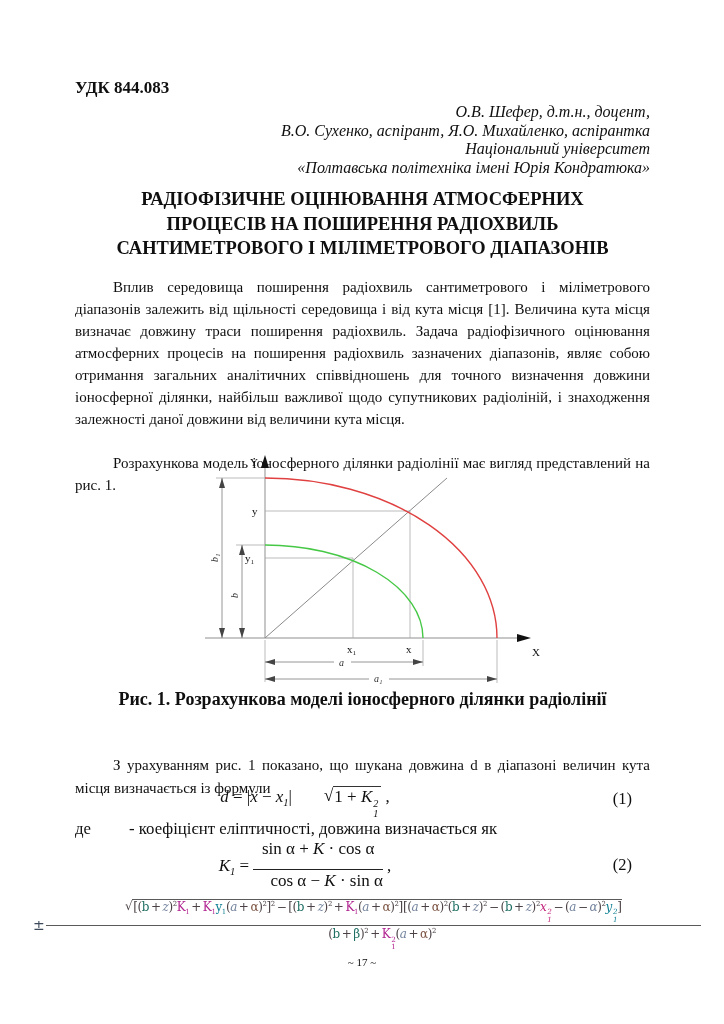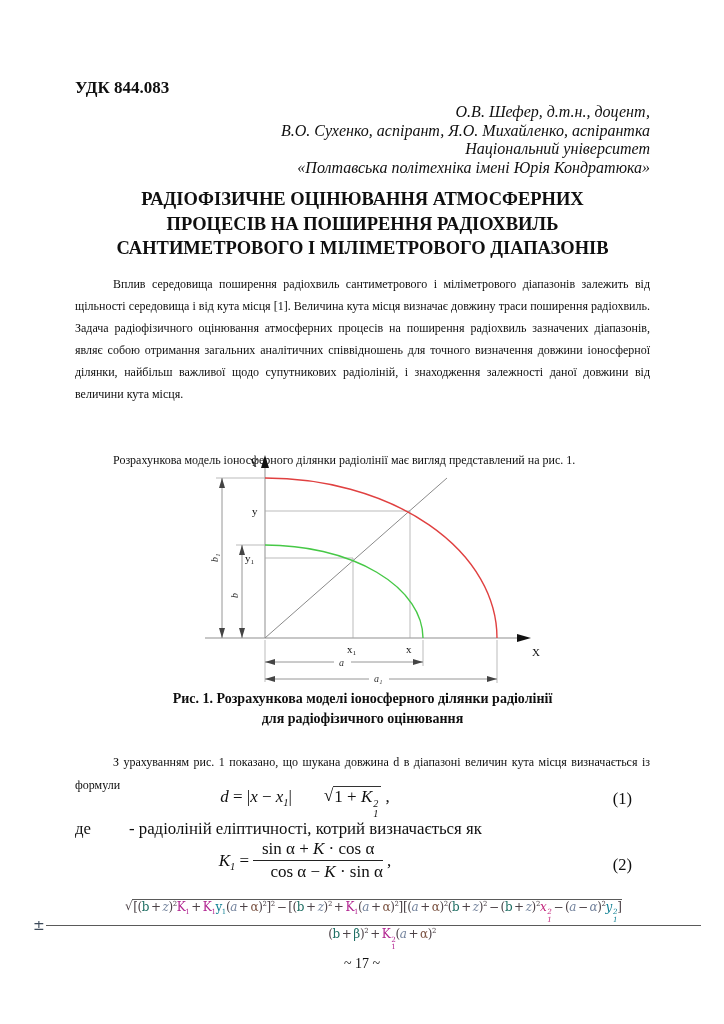--- a/index.html
+++ b/index.html
@@ -2,44 +2,44 @@
 <html><head>
 <meta charset="utf-8">
 <style>
   html,body{margin:0;padding:0;background:#fff;}
   .page{position:relative;width:724px;height:1024px;background:#ffffff;overflow:hidden;
         font-family:"Liberation Serif", serif;color:#0f0f0f;}
   .abs{position:absolute;}
   .udc{left:75px;top:78px;font-weight:bold;font-size:17px;}
   .authors{left:75px;right:74px;top:103px;text-align:right;font-style:italic;font-size:16px;line-height:18.7px;}
   .title{left:75px;right:74px;top:187px;text-align:center;font-weight:bold;font-size:18.5px;line-height:24.5px;}
-  .par{left:75px;width:575px;font-size:12px;line-height:22px;text-align:justify;text-indent:38px;}
+  .par{left:75px;width:575px;font-size:15px;line-height:22px;text-align:justify;text-indent:38px;}
   .p1{top:261px;}
   .p2{top:437px;}
   .p3{top:739px;line-height:23px;}
   .p4{top:886px;text-indent:38px;font-size:16.8px;}
-  .caption{left:75px;width:575px;top:689px;text-align:center;font-weight:bold;font-size:14px;line-height:20px;}
-  .pagenum{left:0;right:0;top:956px;text-align:center;font-size:14px;}
+  .caption{left:75px;width:575px;top:689px;text-align:center;font-weight:bold;font-size:18px;line-height:20px;}
+  .pagenum{left:0;right:0;top:956px;text-align:center;font-size:11px;}
   .whereline{left:75px;width:575px;top:819px;font-size:16.8px;}
   .where-rest{margin-left:38px;}
   
   .eqline{left:75px;width:575px;font-size:17px;}
   .eq1{top:787px;}
   .eq2{top:843px;}
   .eq-center{display:block;text-align:center;padding-right:115px;}
   .eq-num{position:absolute;right:18px;top:2px;font-size:16.5px;}
   .eq2 .eq-num{top:12px;}
   sub,sup{font-size:0.62em;}
   .ss{display:inline-flex;flex-direction:column;align-items:flex-start;font-size:0.60em;line-height:1.05;vertical-align:-0.45em;margin-left:1px;}
   .tok{white-space:pre;}
   .sqrt{white-space:nowrap;margin-left:32px;}
   .radsign{display:inline-block;transform:translateY(-1px);}
   .rad{border-top:1px solid #333;padding:0 3px 0 1px;}
   .frac{display:inline-block;vertical-align:middle;text-align:center;margin-top:-4px;}
-  .fnum{display:block;border-bottom:1px solid #222;padding:0 6px 1px;}
+  .fnum{display:block;border-bottom:1px solid #222;padding:0 6px 10px;}
   .fden{display:block;padding-top:1px;margin-left:17px;}
   
   .bigeq{left:33px;top:900px;width:668px;font-size:12px;color:#4b4146;
          font-family:"DejaVu Serif", serif;display:flex;align-items:center;
          letter-spacing:-0.4px;word-spacing:-1.5px;line-height:1.25;}
   .bigeq .pm{font-size:14px;margin-right:2px;color:#3d4a5a;}
   .bigeq .frac{flex:1;margin-top:0;}
   .bigeq .fnum{border-bottom:1px solid #5a5a5a;padding:0 2px 2px;}
   .bigeq .rad{border-top:1px solid #5a5a5a;padding:0 1px;}
   .bigeq sub,.bigeq sup{font-size:0.58em;}
@@ -118,32 +118,31 @@
     <text class="it" x="184" y="232">a₁</text>
 
     <text x="62" y="65">y</text>
     <text x="55" y="112">y₁</text>
     <text x="157" y="203">x₁</text>
     <text x="216" y="203">x</text>
   </svg>
 
   <div class="abs caption">
     <div>Рис. 1. Розрахункова моделі іоносферного ділянки радіолінії</div>
-    <div>для радіофізичного оцінювання</div>
   </div>
 
   <p class="abs par p3">З урахуванням рис. 1 показано, що шукана довжина d в діапазоні величин кута місця визначається із формули</p>
 
   <div class="abs eqline eq1">
     <span class="eq-center"><span><span class="tok" style="font-style: italic;"><span>d</span></span><span class="tok"><span> = </span></span><span class="tok"><span>|</span></span><span class="tok" style="font-style: italic;"><span>x</span></span><span class="tok"><span> − </span></span><span class="tok" style="font-style: italic;"><span>x</span><sub>1</sub></span><span class="tok"><span>|</span></span></span><span class="sqrt"><span class="radsign">√</span><span class="rad"><span class="tok"><span>1 + </span></span><span class="tok" style="font-style: italic;"><span>K</span><span class="ss"><span>2</span><span>1</span></span></span></span></span><span><span class="tok"><span> ,</span></span></span></span>
     <span class="eq-num">(1)</span>
   </div>
 
   <div class="abs whereline">
-    <span>де</span><span class="where-rest">- радіоліній еліптичності, котрий визначається як</span>
+    <span>де</span><span class="where-rest">- коефіцієнт еліптичності, довжина визначається як</span>
   </div>
 
   <div class="abs eqline eq2">
     <span class="eq-center"><span><span class="tok" style="font-style: italic;"><span>K</span><sub>1</sub></span><span class="tok"><span> = </span></span></span><span class="frac"><span class="fnum"><span class="tok"><span>sin α + </span></span><span class="tok" style="font-style: italic;"><span>K</span></span><span class="tok"><span> · cos α</span></span></span><span class="fden"><span class="tok"><span>cos α − </span></span><span class="tok" style="font-style: italic;"><span>K</span></span><span class="tok"><span> · sin α</span></span></span></span><span><span class="tok"><span> ,</span></span></span></span>
     <span class="eq-num">(2)</span>
   </div>
 
 
   <div class="abs bigeq">
     <span class="pm">±</span>

